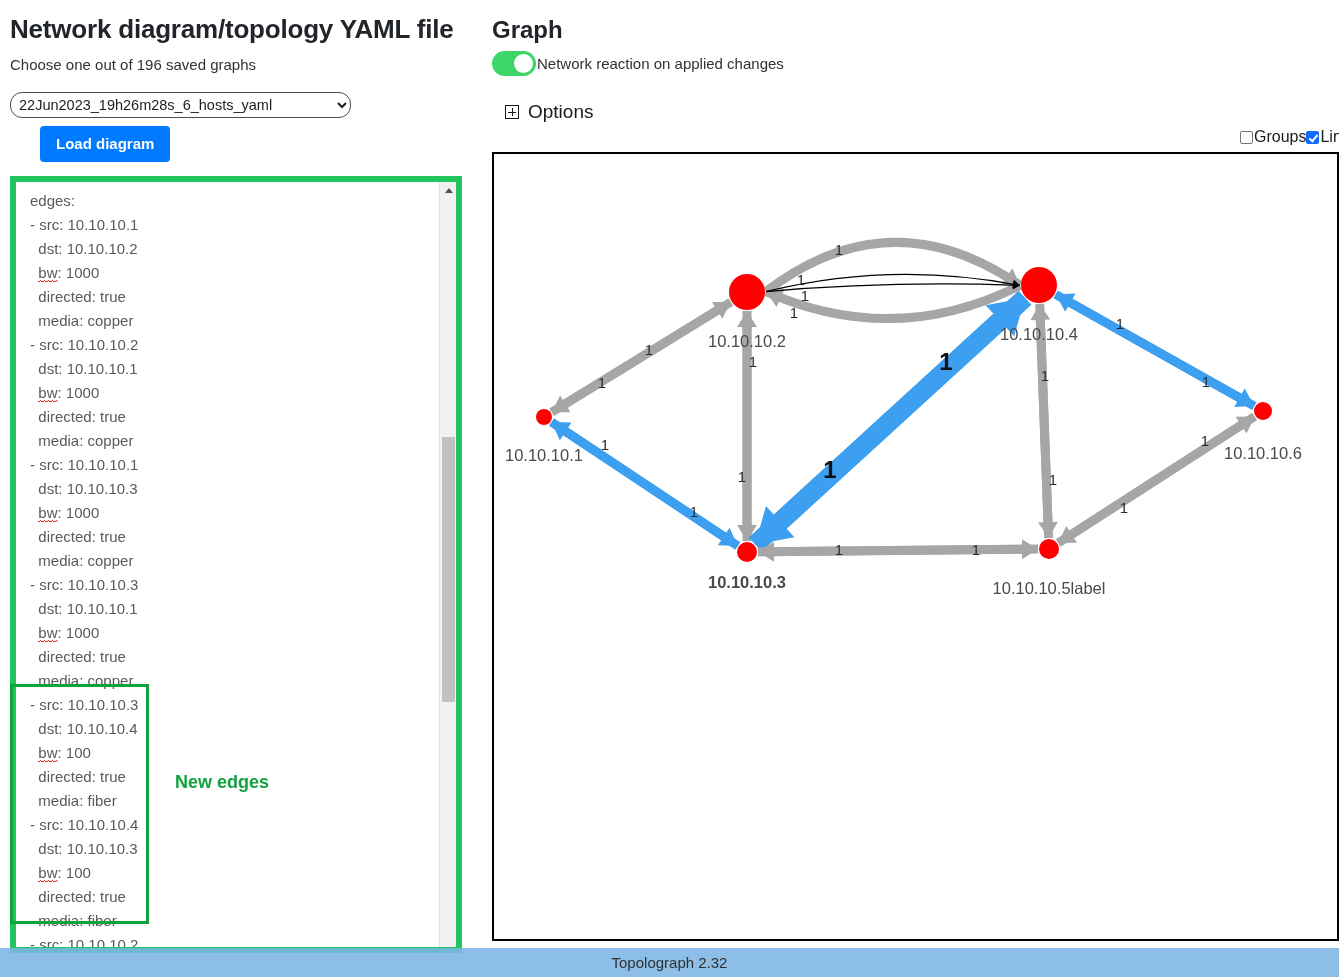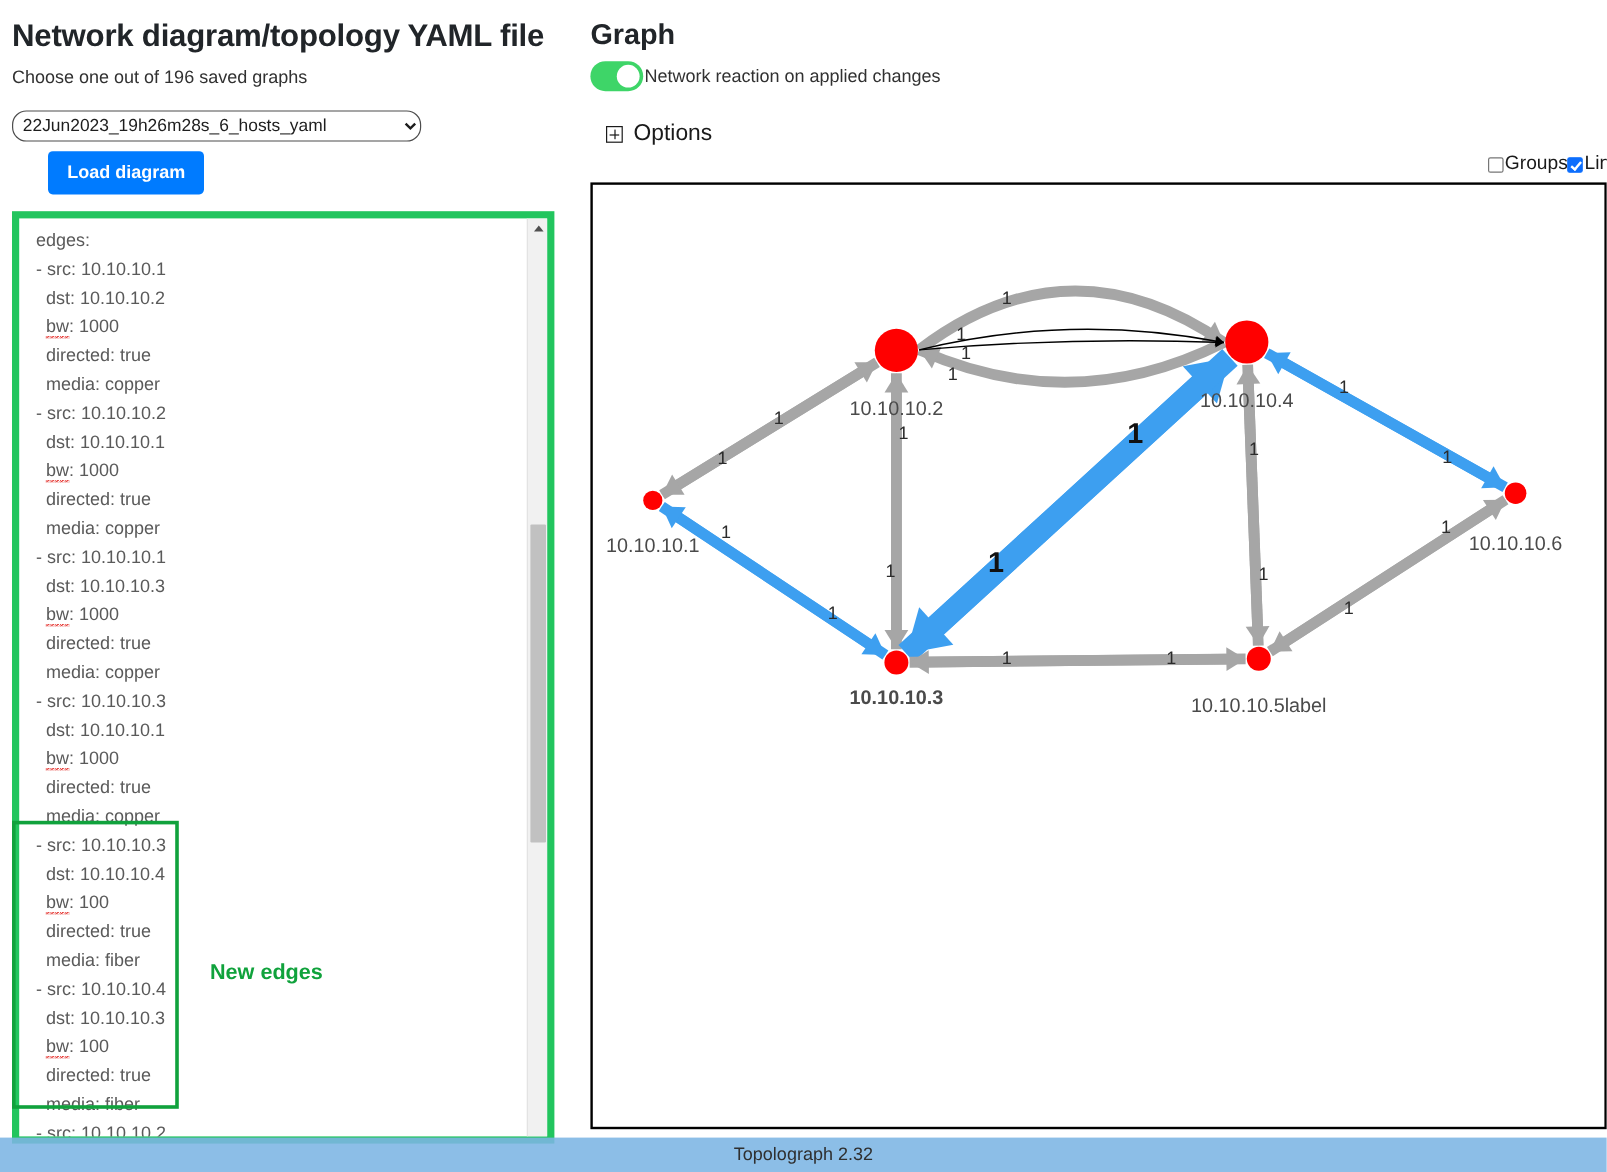--- a/index.html
+++ b/index.html
@@ -72,21 +72,21 @@
   }
 
   
   #new-edges-box {
     position: absolute; left: 10px; top: 684px;
     width: 139px; height: 240px;
     border: 3px solid #10a23c;
     pointer-events: none;
   }
   #new-edges-label {
-    position: absolute; left: 175px; top: 800px;
+    position: absolute; left: 175px; top: 772px;
     font-size: 18px; font-weight: bold; color: #10a23c;
   }
 
   
   #yaml-scrollbar {
     position: absolute; right: 0; top: 0;
     width: 17px; height: 100%;
     background: #f1f1f1; border-left: 1px solid #e3e3e3;
   }
   #yaml-sb-up {

